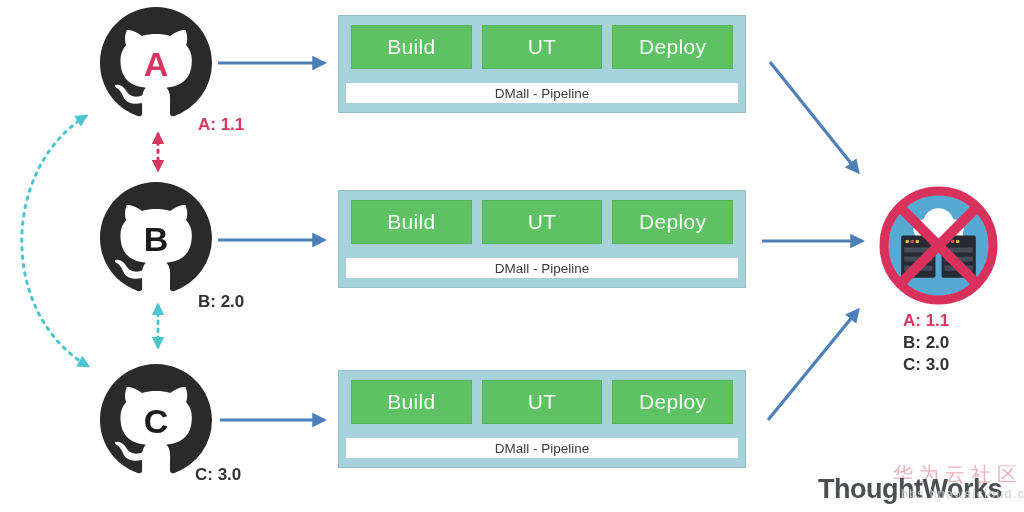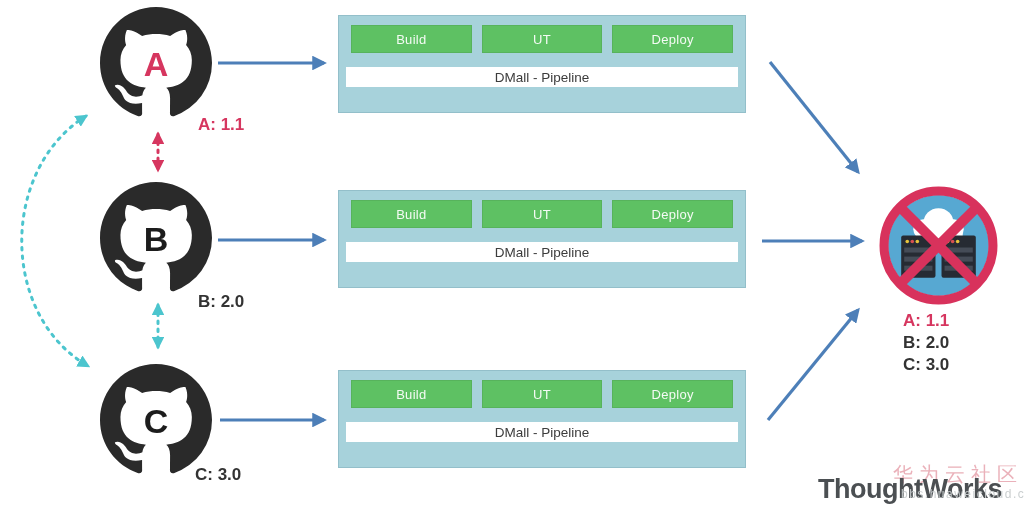--- a/index.html
+++ b/index.html
@@ -28,23 +28,23 @@
   
   .pipeline{
     position:absolute;left:338px;width:408px;height:98px;box-sizing:border-box;
     background:#a7d2db;border:1px solid #93bfca;
   }
   #pipeline-1{top:15px;}
   #pipeline-2{top:190px;}
   #pipeline-3{top:370px;}
   .stage-row{display:flex;gap:10px;padding:9px 12px 0 12px;}
   .stage{
-    flex:1;height:28px;background:#5ec163;border:1px solid rgba(0,0,0,0.07);
+    flex:1;height:44px;background:#5ec163;border:1px solid rgba(0,0,0,0.07);
     box-sizing:border-box;display:flex;align-items:center;justify-content:center;
-    color:#f4fbf4;font-size:13px;letter-spacing:0.3px;
+    color:#f4fbf4;font-size:21px;letter-spacing:0.3px;
   }
   .pipeline-label{
     margin:14px 7px 0 7px;height:20px;background:#ffffff;
     display:flex;align-items:center;justify-content:center;
     font-size:13.5px;color:#3c3c3c;
   }
   
   #server-icon{position:absolute;left:878px;top:185px;width:121px;height:121px;}
   #server-versions{position:absolute;left:903px;top:310px;font-size:17px;font-weight:600;line-height:22px;color:#333333;}
   #server-versions .v-red{color:#d6365f;}

